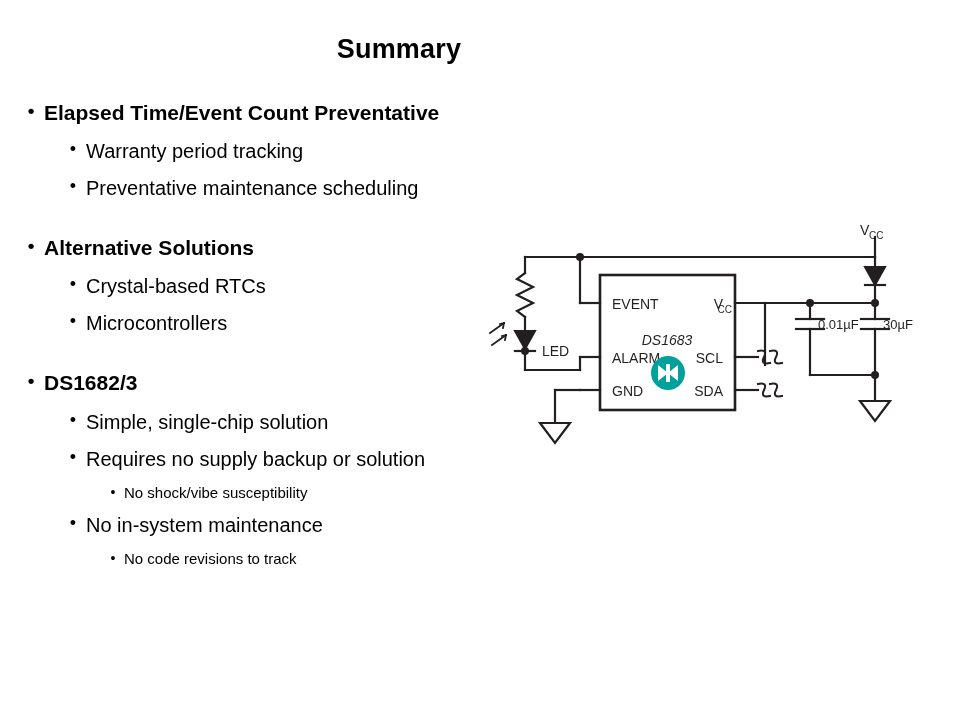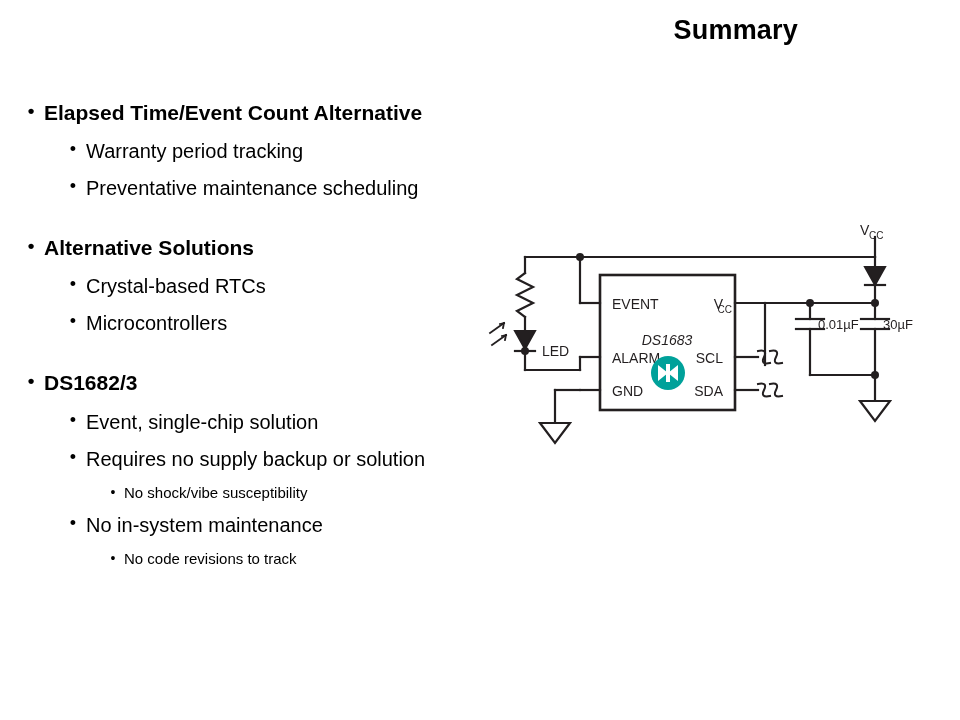--- a/index.html
+++ b/index.html
@@ -14,24 +14,24 @@
     font-family: "Liberation Sans", sans-serif;
     color: #000000;
     position: relative;
   }
   .slide {
     position: absolute;
     inset: 0;
   }
   .slide-title {
     position: absolute;
-    top: 15px;
+    top: 34px;
     left: 0;
     width: 798px;
-    text-align: right;
+    text-align: center;
     font-size: 27px;
     font-weight: bold;
     letter-spacing: 0.2px;
   }
   .bullets {
     position: absolute;
     top: 100px;
     left: 18px;
     width: 520px;
   }
@@ -87,21 +87,21 @@
 <body>
 
 <div class="slide">
 
   <div class="slide-title">Summary</div>
 
   <div class="bullets">
 
     <div class="b lvl1">
       <span class="dot">•</span>
-      <span class="txt">Elapsed Time/Event Count Alternative</span>
+      <span class="txt">Elapsed Time/Event Count Preventative</span>
     </div>
 
     <div class="b lvl2">
       <span class="dot">•</span>
       <span class="txt">Warranty period tracking</span>
     </div>
 
     <div class="b lvl2">
       <span class="dot">•</span>
       <span class="txt">Preventative maintenance scheduling</span>
@@ -126,21 +126,21 @@
 
     <div class="gap"></div>
 
     <div class="b lvl1">
       <span class="dot">•</span>
       <span class="txt">DS1682/3</span>
     </div>
 
     <div class="b lvl2">
       <span class="dot">•</span>
-      <span class="txt">Event, single-chip solution</span>
+      <span class="txt">Simple, single-chip solution</span>
     </div>
 
     <div class="b lvl2">
       <span class="dot">•</span>
       <span class="txt">Requires no supply backup or solution</span>
     </div>
 
     <div class="b lvl3">
       <span class="dot">•</span>
       <span class="txt">No shock/vibe susceptibility</span>

